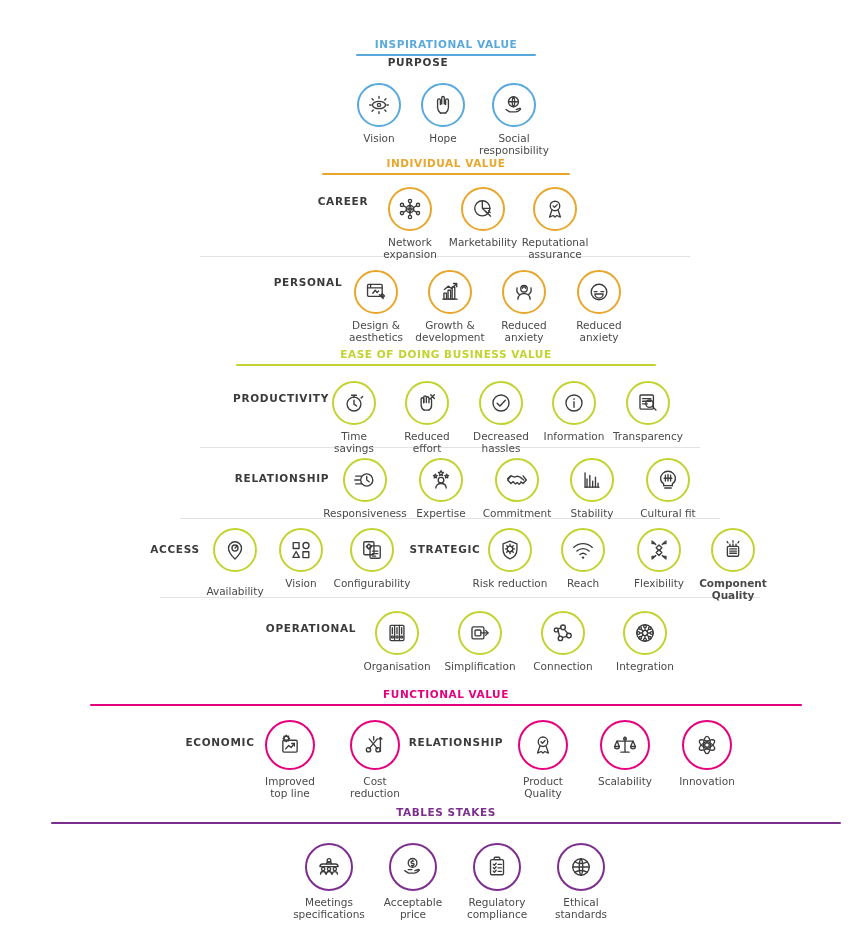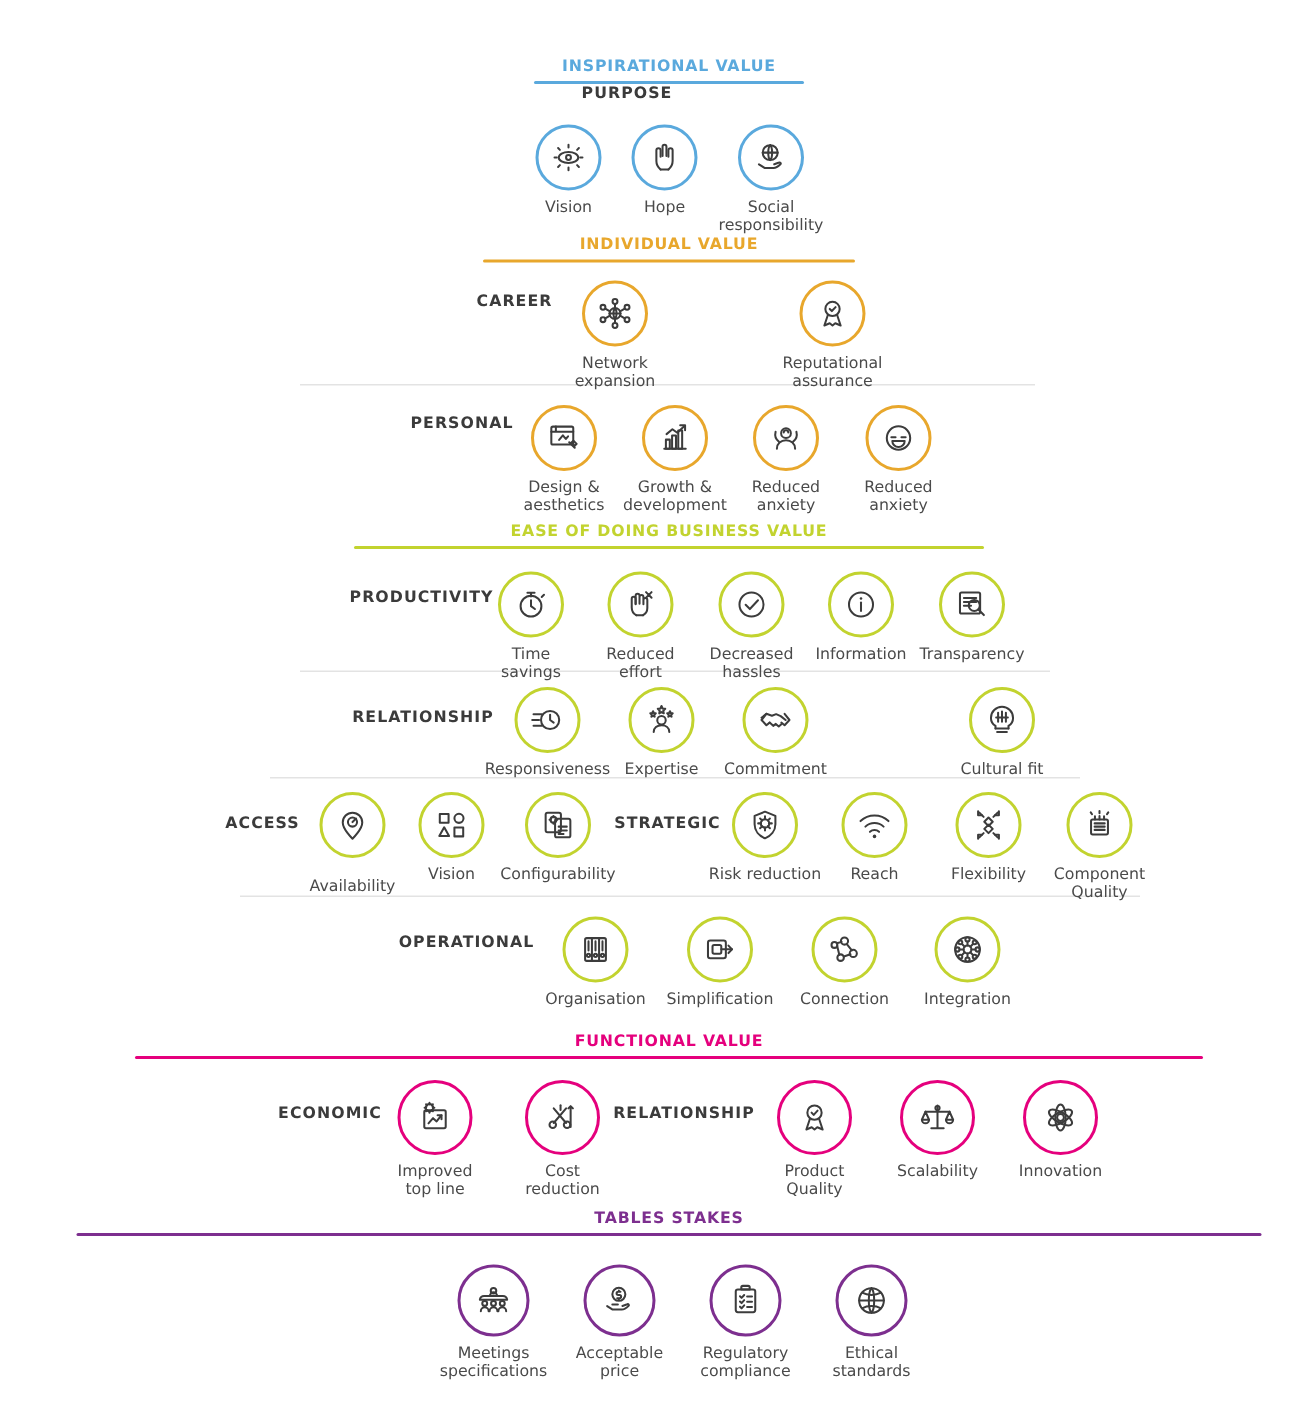--- a/index.html
+++ b/index.html
@@ -123,20 +123,30 @@
           <circle cx="4.6" cy="8.2" r="1.5"></circle>
           <circle cx="19.4" cy="8.2" r="1.5"></circle>
           <circle cx="4.6" cy="15.8" r="1.5"></circle>
           <circle cx="19.4" cy="15.8" r="1.5"></circle>
           <path d="M12 6.1v2.5M12 15.4v2.5M6 9l2.9 1.7M18 9l-2.9 1.7M6 15l2.9-1.7M18 15l-2.9-1.7"></path>
         </svg>
       </div>
       <div class="cap" style="color: rgb(74, 74, 74);">Network
 expansion</div>
     </div>
+    <div class="elm t-std" style="left: 435px; top: 187px;">
+      <div class="disc" style="border-color: rgb(232, 167, 44);">
+        <svg width="26" height="26" viewBox="0 0 24 24" fill="none" stroke="#3c3c3c" stroke-width="1.25" stroke-linecap="round" stroke-linejoin="round">
+          <circle cx="11.4" cy="11.4" r="7"></circle>
+          <path d="M11.4 4.4v7l5 4.9M11.4 11.4H18.4"></path>
+          <path d="M14.6 14.2l4.4 4.4M17 13.6l1.6 1.6"></path>
+        </svg>
+      </div>
+      <div class="cap" style="color: rgb(74, 74, 74);">Marketability</div>
+    </div>
     <div class="elm t-std" style="left: 507px; top: 187px;">
       <div class="disc" style="border-color: rgb(232, 167, 44);">
         <svg width="26" height="26" viewBox="0 0 24 24" fill="none" stroke="#3c3c3c" stroke-width="1.25" stroke-linecap="round" stroke-linejoin="round">
           <circle cx="12" cy="9.2" r="4.4"></circle>
           <path d="M10.3 9.2l1.3 1.3 2.3-2.4"></path>
           <path d="M9.2 12.8L7 19.4l3.3-1.4 1.7 1.4 1.7-1.4 3.3 1.4-2.2-6.6"></path>
         </svg>
       </div>
       <div class="cap" style="color: rgb(74, 74, 74);">Reputational
 assurance</div>
@@ -274,20 +284,30 @@
       <div class="disc" style="border-color: rgb(194, 211, 47);">
         <svg width="26" height="26" viewBox="0 0 24 24" fill="none" stroke="#3c3c3c" stroke-width="1.25" stroke-linecap="round" stroke-linejoin="round">
           <path d="M3.4 10.6l3-2.4 3.4 1.2 2.6-1 2.8 1.2 3 2.4"></path>
           <path d="M6.4 8.2L3.4 12l3 3.2 2-1.6"></path>
           <path d="M17.6 8.2l3 3.8-3 3.2-2-1.6"></path>
           <path d="M8.4 13.6l2.2 2 1.6-1.2 1.8 1.6 1.6-1.4"></path>
         </svg>
       </div>
       <div class="cap" style="color: rgb(74, 74, 74);">Commitment</div>
     </div>
+    <div class="elm t-std" style="left: 544px; top: 458px;">
+      <div class="disc" style="border-color: rgb(194, 211, 47);">
+        <svg width="26" height="26" viewBox="0 0 24 24" fill="none" stroke="#3c3c3c" stroke-width="1.25" stroke-linecap="round" stroke-linejoin="round">
+          <path d="M5.6 18.6h12.8"></path>
+          <path d="M7.4 18.6V11M10 18.6V7.8M12.6 18.6v-5.4M15.2 18.6V9.4M17.6 18.6v-3.6"></path>
+          <path d="M5.6 5.4v13.2"></path>
+        </svg>
+      </div>
+      <div class="cap" style="color: rgb(74, 74, 74);">Stability</div>
+    </div>
     <div class="elm t-std" style="left: 620px; top: 458px;">
       <div class="disc" style="border-color: rgb(194, 211, 47);">
         <svg width="26" height="26" viewBox="0 0 24 24" fill="none" stroke="#3c3c3c" stroke-width="1.25" stroke-linecap="round" stroke-linejoin="round">
           <path d="M8 17.2v-1.6c-1.7-1-2.8-2.8-2.8-4.9a6.8 6.8 0 0 1 13.6 0c0 2.1-1.1 3.9-2.8 4.9v1.6"></path>
           <path d="M8 17.2h8M9 19.4h6"></path>
           <path d="M8.4 10.4h7.2M9.6 7.6v5.4M12 6.8v6.2M14.4 7.6v5.4"></path>
         </svg>
       </div>
       <div class="cap" style="color: rgb(74, 74, 74);">Cultural fit</div>
     </div>
@@ -360,21 +380,21 @@
     </div>
     <div class="elm t-std" style="left: 685px; top: 528px;">
       <div class="disc" style="border-color: rgb(194, 211, 47);">
         <svg width="26" height="26" viewBox="0 0 24 24" fill="none" stroke="#3c3c3c" stroke-width="1.25" stroke-linecap="round" stroke-linejoin="round">
           <rect x="6.8" y="8.6" width="10.4" height="9.2" rx="1"></rect>
           <path d="M9 11h6.2M9 13h6.2M9 15h6.2"></path>
           <path d="M9.2 8.6V6.6M12 8.6V6.4M14.8 8.6V6.6"></path>
           <path d="M7.4 5.4l-.8-1.2M12 4.8V3.4M16.6 5.4l.8-1.2"></path>
         </svg>
       </div>
-      <div class="cap" style="color: rgb(74, 74, 74);">Component
+      <div class="cap" style="color: rgb(74, 74, 74); font-weight: bold;">Component
 Quality</div>
     </div>
     <div class="group-label" style="top: 628px; left: 311px; transform: translate(-50%, -50%); color: rgb(59, 59, 59);">OPERATIONAL</div>
     <div class="elm t-std" style="left: 349px; top: 611px;">
       <div class="disc" style="border-color: rgb(194, 211, 47);">
         <svg width="26" height="26" viewBox="0 0 24 24" fill="none" stroke="#3c3c3c" stroke-width="1.25" stroke-linecap="round" stroke-linejoin="round">
           <rect x="5.6" y="5" width="12.8" height="14" rx="1"></rect>
           <path d="M9.8 5v14M14.2 5v14"></path>
           <circle cx="7.7" cy="15.6" r="1"></circle>
           <circle cx="12" cy="15.6" r="1"></circle>

